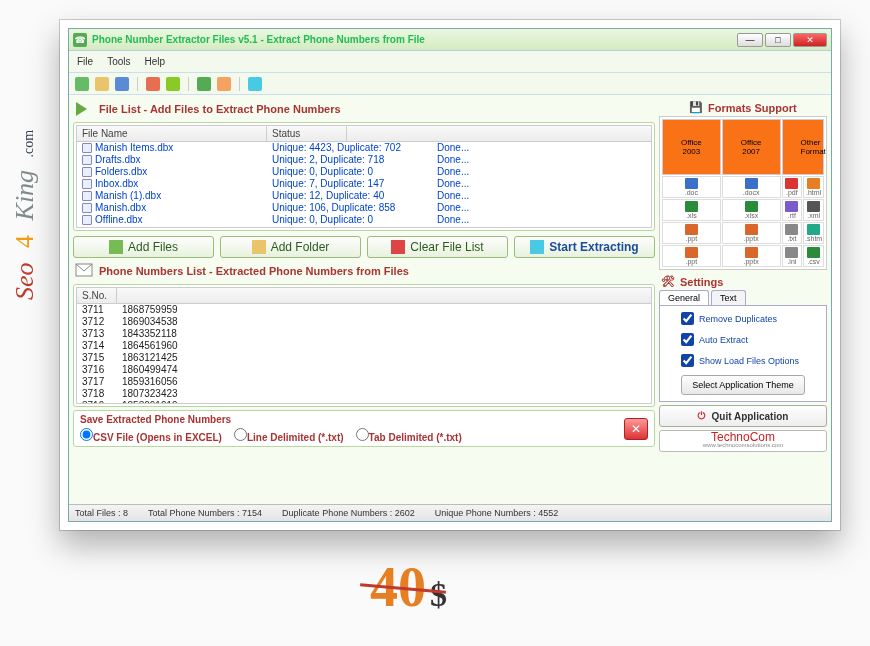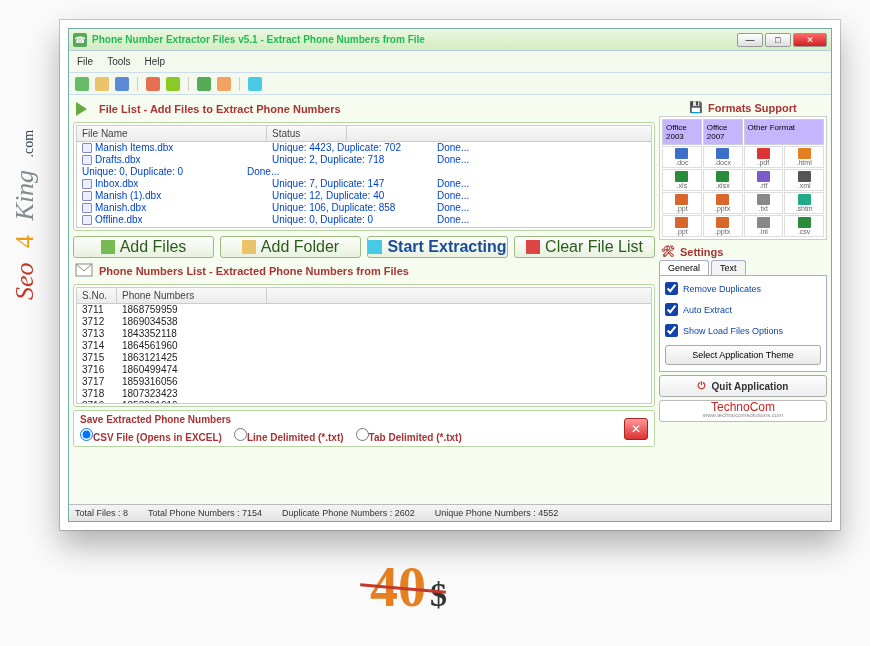--- a/index.html
+++ b/index.html
@@ -41,48 +41,48 @@
 .table .th { padding: 2px 5px; border-right: 1px solid #ccc; color: #444; }
 .table .tbody { border: 1px solid #ccc; border-top: none; max-height: 86px; overflow: hidden; }
 .table .tr { display: flex; padding: 0 5px; color: #0044cc; line-height: 12px; }
 .table .tr .cfile { display: flex; align-items: center; gap: 3px; }
 .cfile .ficn { width: 10px; height: 10px; background: #e8f0ff; border: 1px solid #88b; border-radius: 1px; }
 .col-fn { width: 190px; }
 .col-pn { width: 165px; }
 .col-st { width: 80px; }
 
 .btnrow { display: flex; gap: 6px; margin-top: 2px; }
-.btn { flex: 1; height: 22px; background: linear-gradient(#fdfdfd,#e8f2de); border: 1px solid #9cbb7d; border-radius: 3px; display: flex; align-items: center; justify-content: center; gap: 5px; color: #2a5c1a; font-size: 16px; cursor: pointer; }
+.btn { flex: 1; height: 22px; background: linear-gradient(#fdfdfd,#e8f2de); border: 1px solid #9cbb7d; border-radius: 3px; display: flex; align-items: center; justify-content: center; gap: 5px; color: #2a5c1a; font-size: 12px; cursor: pointer; }
 .btn.bold { color: #1a4c9a; font-weight: bold; }
 .btn .bicn { width: 14px; height: 14px; }
 
 .phonelist .tbody { max-height: 100px; }
 .phonelist .tr { color: #222; }
 .col-sn { width: 40px; }
 .col-ph { width: 150px; }
 
 .savesec { color: #a33; font-weight: bold; font-size: 10px; display: flex; align-items: center; gap: 12px; }
 .rbtn { width: 86px; height: 15px; background: linear-gradient(#fef0ea,#f5c9b3); border: 1px solid #d88; border-radius: 2px; font-size: 9px; font-weight: bold; color: #833; display: flex; align-items: center; justify-content: center; }
 .delbtn { width: 24px; height: 22px; background: linear-gradient(#f99,#d33); border-radius: 3px; border: 1px solid #a22; color: #fff; display: flex; align-items: center; justify-content: center; font-size: 12px; }
 
 .statusbar { height: 17px; background: linear-gradient(#f4f4f4,#e4e4e4); border-top: 1px solid #bbb; display: flex; align-items: center; font-size: 9px; color: #333; padding: 0 6px; gap: 20px; }
 
 
 .formats { }
 .formats .hdr { display: flex; align-items: center; gap: 5px; color: #a33; font-weight: bold; font-size: 11px; justify-content: center; padding: 2px; }
 .fmtgrid { display: grid; grid-template-columns: repeat(4, 1fr); gap: 1px; background: #fff; border: 1px solid #ccc; padding: 2px; }
-.fmtgrid .hcell { font-size: 8px; text-align: left; background: #c4b5fd; padding: 3px; border: 1px solid #ccd; }
+.fmtgrid .hcell { font-size: 8px; text-align: center; background: #f97316; padding: 18px; border: 1px solid #ccd; }
 .fmtgrid .fcell { height: 22px; border: 1px solid #ddd; display: flex; flex-direction: column; align-items: center; justify-content: center; font-size: 7px; color: #666; }
 .fcell .fi { width: 13px; height: 11px; border-radius: 1px; }
 
 .settings .shdr { display: flex; align-items: center; gap: 5px; color: #a33; font-weight: bold; font-size: 11px; padding: 2px; }
 .tabs { display: flex; border-bottom: 1px solid #aac; }
 .tabs .tab { padding: 2px 8px; border: 1px solid #aac; border-bottom: none; background: #f4f4f4; font-size: 9px; border-radius: 3px 3px 0 0; margin-right: 2px; }
 .tabs .tab.active { background: #fff; }
-.setbody { background: #fff; border: 1px solid #aac; border-top: none; padding: 6px 5px; display: flex; flex-direction: column; gap: 8px; }
+.setbody { background: #fff; border: 1px solid #aac; border-top: none; padding: 6px 21px; display: flex; flex-direction: column; gap: 8px; }
 .chk { display: flex; align-items: center; gap: 5px; color: #14a; font-size: 9px; }
 .chk input { accent-color: #14a; }
 .themebtn { height: 20px; background: linear-gradient(#fdfdfd,#e8e8e8); border: 1px solid #aaa; border-radius: 3px; font-size: 9px; display: flex; align-items: center; justify-content: center; }
 
 .quitbtn { height: 22px; background: linear-gradient(#fdfdfd,#eee); border: 1px solid #aaa; border-radius: 3px; display: flex; align-items: center; justify-content: center; gap: 6px; font-size: 10px; font-weight: bold; color: #333; }
 .brandbox { height: 22px; background: #fff; border: 1px solid #bbb; border-radius: 3px; display: flex; flex-direction: column; align-items: center; justify-content: center; line-height: 8px; }
 .brandbox .bt { color: #c22; font-weight: normal; font-size: 12px; }
 .brandbox .bs { color: #888; font-size: 6px; }
 
 .price { position: absolute; left: 370px; top: 555px; font-family: Georgia, serif; font-size: 56px; color: #e67e22; font-weight: bold; }
@@ -161,20 +161,24 @@
               </div>
               <div class="tr">
                 <div class="col-fn cfile">
                   <span class="ficn"></span>
                   <span>Drafts.dbx</span>
                 </div>
                 <div class="col-pn">Unique: 2, Duplicate: 718</div>
                 <div class="col-st">Done...</div>
               </div>
               <div class="tr">
+                <div class="col-fn cfile">
+                  <span class="ficn"></span>
+                  <span>Folders.dbx</span>
+                </div>
                 <div class="col-pn">Unique: 0, Duplicate: 0</div>
                 <div class="col-st">Done...</div>
               </div>
               <div class="tr">
                 <div class="col-fn cfile">
                   <span class="ficn"></span>
                   <span>Inbox.dbx</span>
                 </div>
                 <div class="col-pn">Unique: 7, Duplicate: 147</div>
                 <div class="col-st">Done...</div>
@@ -216,44 +220,43 @@
 
       <div class="btnrow">
         <div class="btn">
               <span class="bicn" style="background:#7b5"></span>
               <span>Add Files</span>
             </div>
         <div class="btn">
               <span class="bicn" style="background:#e9c46a"></span>
               <span>Add Folder</span>
             </div>
+        <div class="btn">
+              <span class="bicn" style="background:#d44"></span>
+              <span>Clear File List</span>
+            </div>
         <div class="btn bold">
               <span class="bicn" style="background:#48cae4"></span>
               <span>Start Extracting</span>
-            </div>
-        <div class="btn">
-              <span class="bicn" style="background:#d44"></span>
-              <span>Clear File List</span>
             </div>
       </div>
 
       <div class="section-title">
         <span class="sicn">
           <svg width="18" height="14">
                 <rect x="1" y="1" width="16" height="12" fill="#fff" stroke="#888"></rect>
                 <polyline points="1,1 9,8 17,1" fill="none" stroke="#888"></polyline>
               </svg>
         </span>
         <span>Phone Numbers List - Extracted Phone Numbers from Files</span>
       </div>
 
       <div class="panelbox table phonelist">
         <div class="thead">
           <div class="th col-sn">S.No.</div>
-          <div class="th col-ph">Phone Numbers</div>
         </div>
         <div class="tbody" id="phone-body">
               <div class="tr">
                 <div class="col-sn">3711</div>
                 <div class="col-ph">1868759959</div>
               </div>
               <div class="tr">
                 <div class="col-sn">3712</div>
                 <div class="col-ph">1869034538</div>
               </div>

